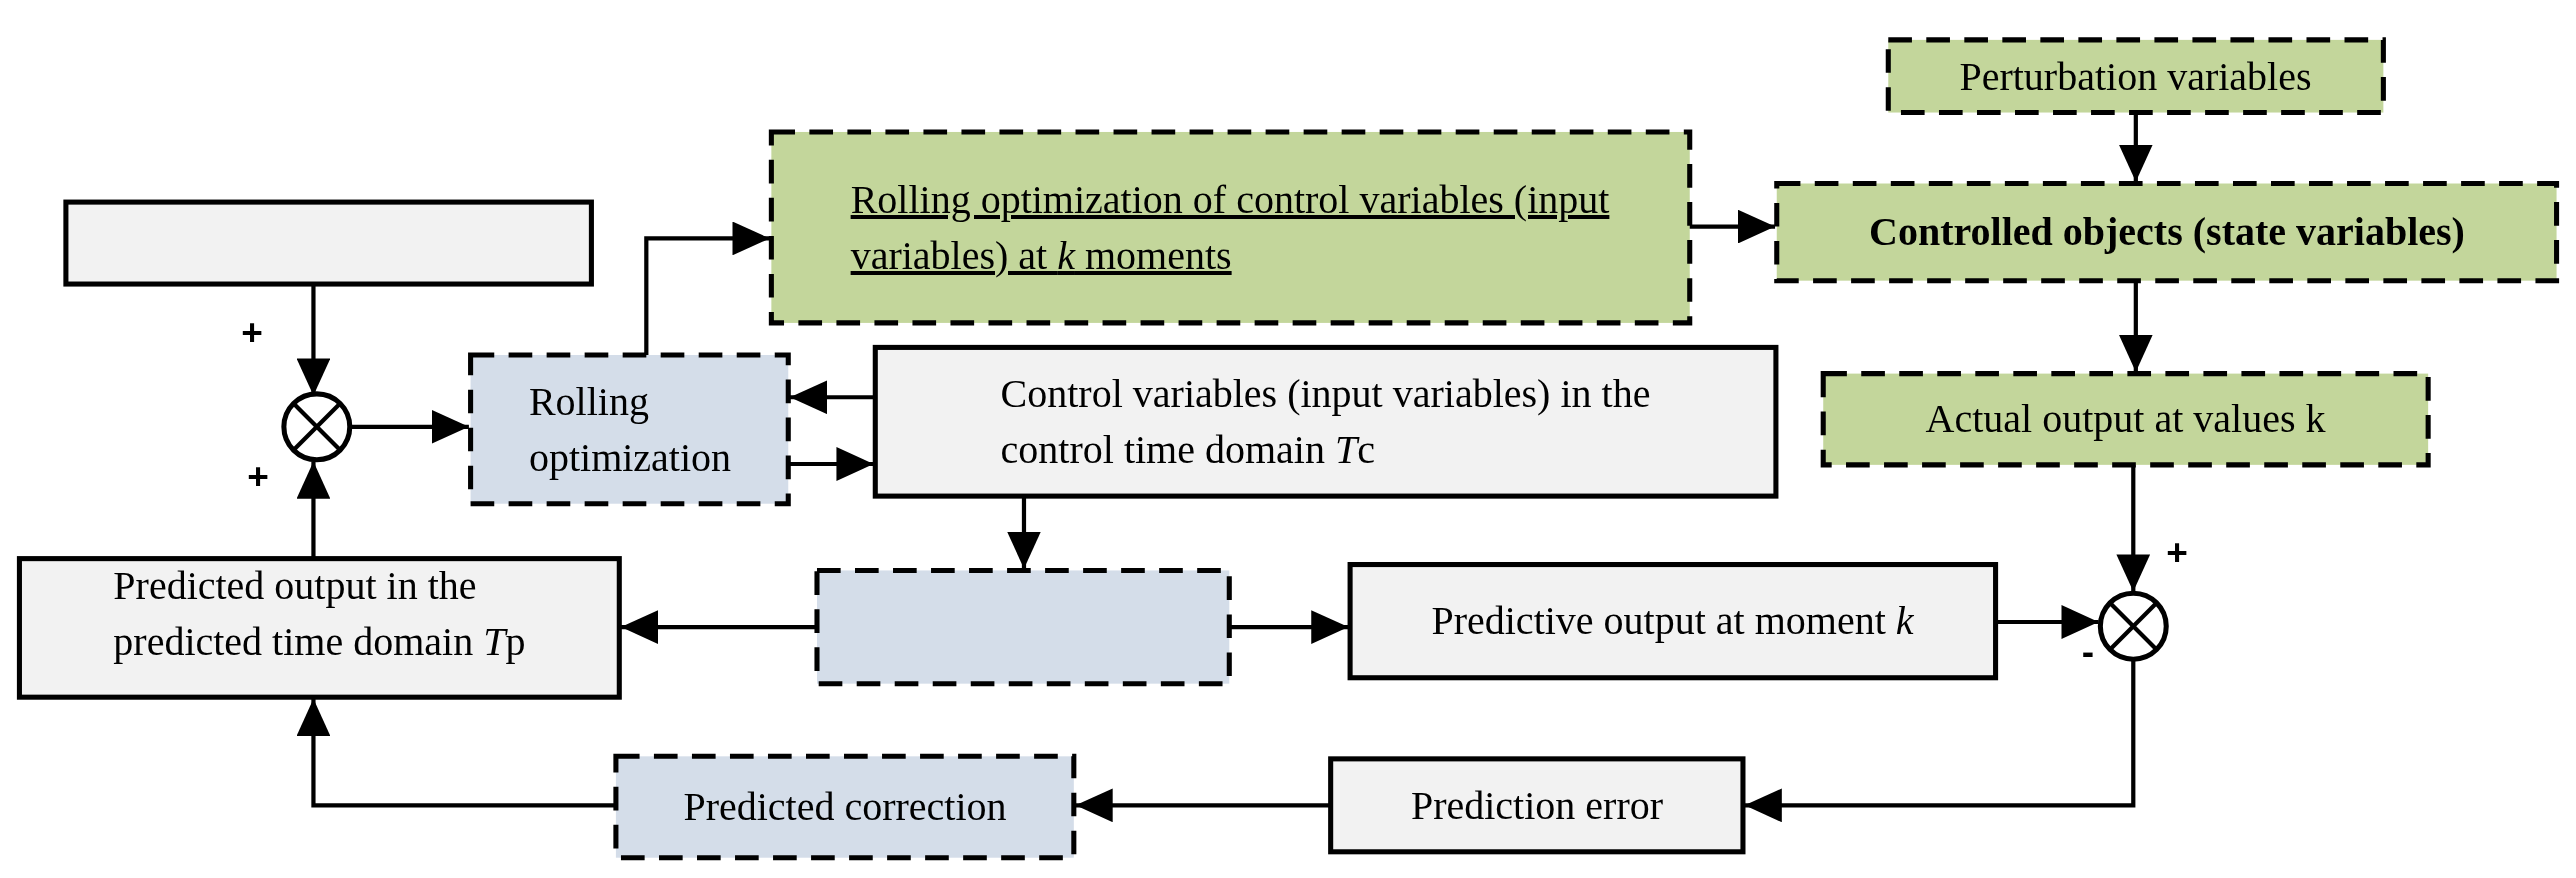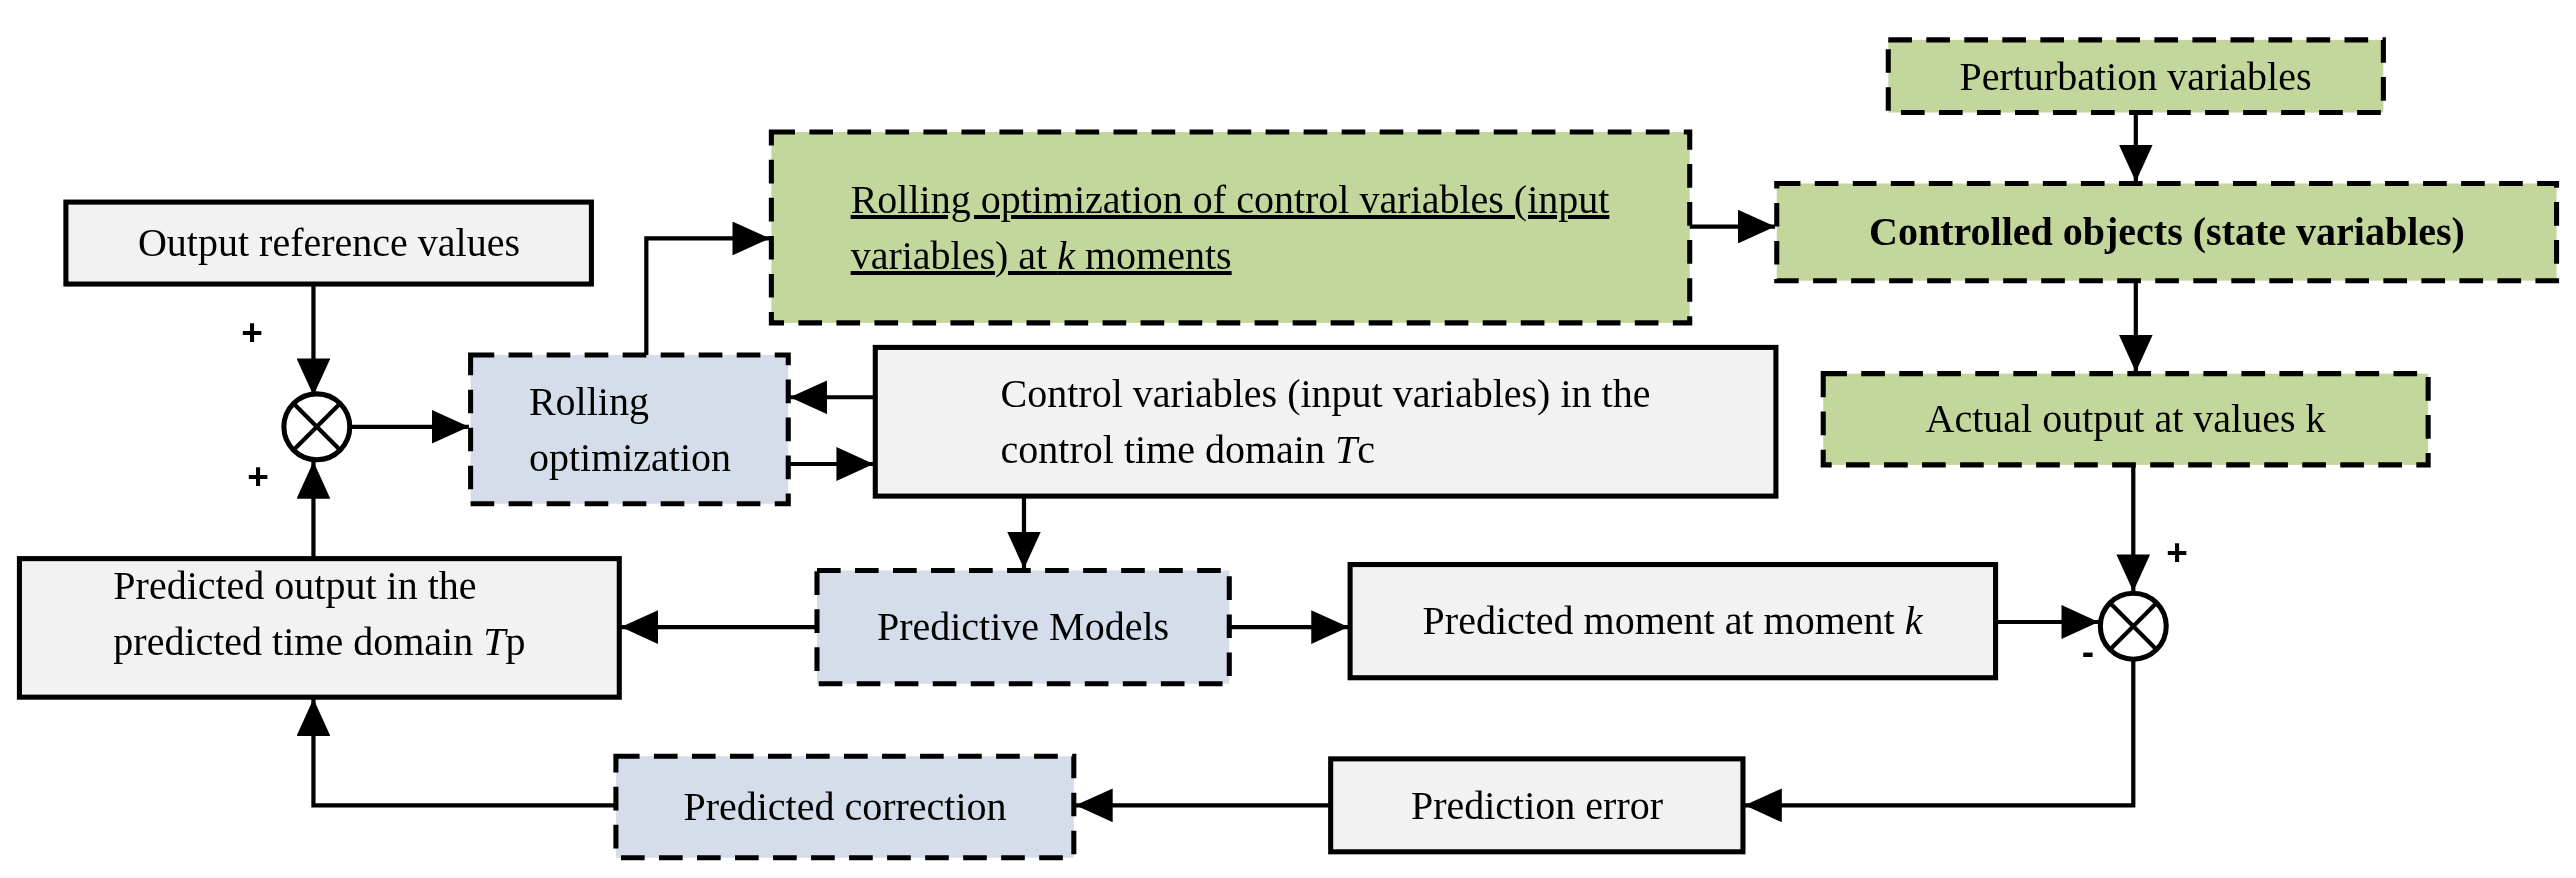--- a/index.html
+++ b/index.html
@@ -62,34 +62,32 @@
       <line x1="347.5" y1="477.5" x2="402.5" y2="532.5" stroke="#000" stroke-width="5"></line>
       <line x1="402.5" y1="477.5" x2="347.5" y2="532.5" stroke="#000" stroke-width="5"></line>
     </g>
     <g>
       <ellipse cx="2525" cy="741" rx="39" ry="39" fill="#fff" stroke="#000" stroke-width="6"></ellipse>
       <line x1="2497.5" y1="713.5" x2="2552.5" y2="768.5" stroke="#000" stroke-width="5"></line>
       <line x1="2552.5" y1="713.5" x2="2497.5" y2="768.5" stroke="#000" stroke-width="5"></line>
     </g>
   </svg>
 
-  <div class="box-label" style="left:66px;top:202px;width:526px;height:82px;">Output reference values</div>
   <div class="box-label" style="left:771px;top:132px;width:918px;height:191px;text-decoration:underline;"><span><span>Rolling optimization of control variables (input
 variables) at </span><span class="it">k</span><span> moments</span></span></div>
   <div class="box-label" style="left:875px;top:347px;width:901px;height:149px;"><span><span>Control variables (input variables) in the
 control time domain </span><span class="it">T</span><span>c</span></span></div>
   <div class="box-label" style="left:471px;top:355px;width:318px;height:149px;">Rolling
 optimization</div>
   <div class="box-label" style="left:1888px;top:40px;width:495px;height:73px;">Perturbation variables</div>
   <div class="box-label" style="left:1777px;top:183px;width:780px;height:97px;font-weight:bold;">Controlled objects (state variables)</div>
   <div class="box-label" style="left:1823px;top:373px;width:605px;height:91px;">Actual output at values k</div>
   <div class="box-label" style="left:19.4px;top:544px;width:600px;height:139px;"><span><span>Predicted output in the
 predicted time domain </span><span class="it">T</span><span>p</span></span></div>
-  <div class="box-label" style="left:817px;top:570px;width:412px;height:113px;">Predictive Models</div>
-  <div class="box-label" style="left:1350px;top:564px;width:645px;height:113px;"><span><span>Predicted moment at moment </span><span class="it">k</span></span></div>
+  <div class="box-label" style="left:1350px;top:564px;width:645px;height:113px;"><span><span>Predictive output at moment </span><span class="it">k</span></span></div>
   <div class="box-label" style="left:616px;top:756px;width:458px;height:101px;">Predicted correction</div>
   <div class="box-label" style="left:1331px;top:759px;width:412px;height:93px;">Prediction error</div>
 
   <div class="sign" style="left:252px;top:332px;">+</div>
   <div class="sign" style="left:258px;top:476px;">+</div>
   <div class="sign" style="left:2177px;top:552px;">+</div>
   <div class="sign" style="left:2088px;top:651px;">-</div>
 
 </div>
 

